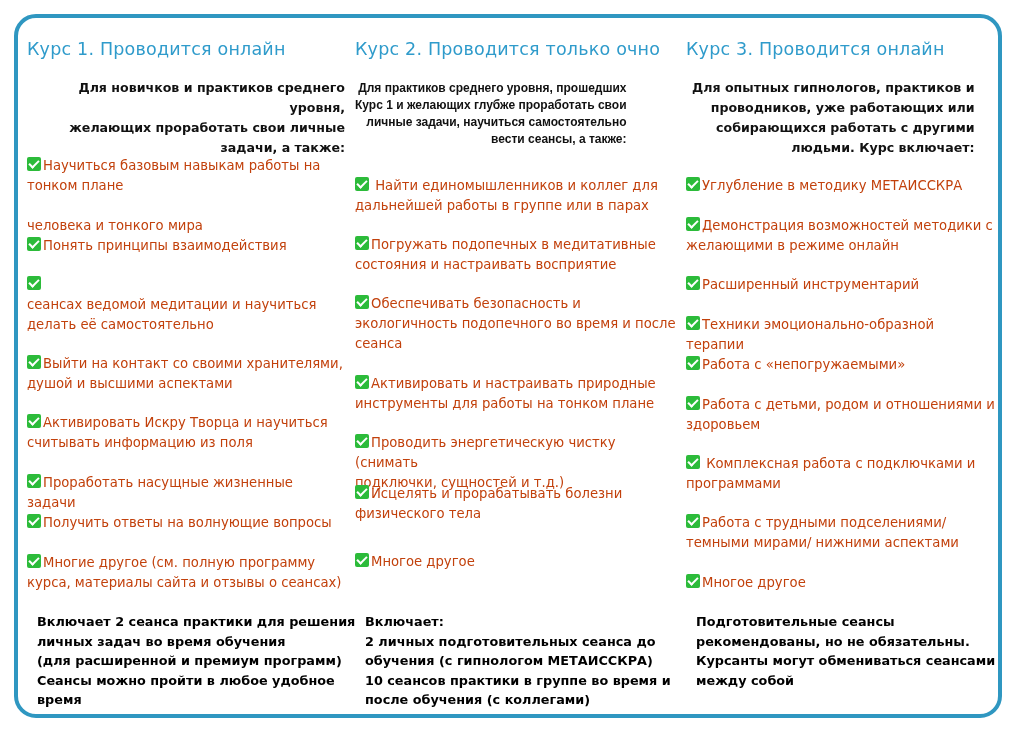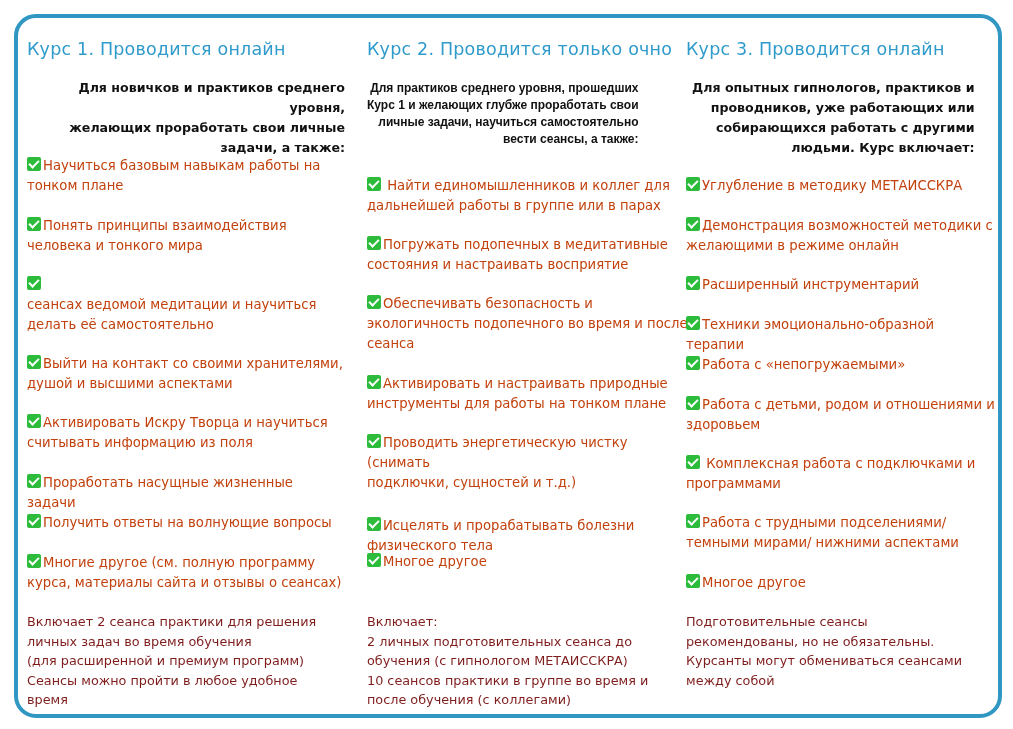--- a/index.html
+++ b/index.html
@@ -24,21 +24,21 @@
       border: 4px solid #2f97c1;
       border-radius: 22px;
       box-sizing: content-box;
     }
     .col {
       position: absolute;
       top: 0;
       height: 519px;
     }
     .col-1 { left: 27px; width: 318px; }
-    .col-2 { left: 355px; width: 325px; margin-left: 12px; }
+    .col-2 { left: 355px; width: 325px; }
     .col-3 { left: 686px; width: 310px; }
 
     .course-title {
       position: absolute;
       top: 39px;
       left: 0;
       font-size: 17.5px;
       letter-spacing: 0.2px;
       color: #2f9bcb;
       white-space: nowrap;
@@ -91,25 +91,25 @@
       left: 4px;
       top: 1px;
       width: 4px;
       height: 8px;
       border: solid #fff;
       border-width: 0 2px 2px 0;
       transform: rotate(45deg);
     }
     .note {
       position: absolute;
-      left: 0;
+      left: 10px;
       font-size: 12.8px;
       line-height: 19.5px;
-      font-weight: normal;
-      color: #7f1d1d;
+      font-weight: bold;
+      color: #000000;
     }
     .note div { white-space: nowrap; }
   </style>
 </head>
 <body>
 
 <div class="frame"></div>
 
 <div class="col col-1">
   <div class="course-title">Курс 1. Проводится  онлайн</div>
@@ -117,22 +117,22 @@
     <div>Для новичков и практиков среднего уровня,</div>
     <div>желающих проработать свои личные</div>
     <div>задачи, а также:</div>
   </div>
   <div class="items">
     <div class="item" style="top:156px">
       <div><span class="check"></span><span>Научиться базовым навыкам работы на</span></div>
       <div>тонком плане</div>
     </div>
     <div class="item" style="top:216px">
+      <div>человека и тонкого мира</div>
       <div><span class="check"></span><span>Понять принципы взаимодействия</span></div>
-      <div>человека и тонкого мира</div>
     </div>
     <div class="item" style="top:275px">
       <div><span class="check"></span></div>
       <div>сеансах ведомой медитации и научиться</div>
       <div>делать её самостоятельно</div>
     </div>
     <div class="item" style="top:354px">
       <div><span class="check"></span><span>Выйти на контакт со своими хранителями,</span></div>
       <div>душой и высшими аспектами</div>
     </div>
@@ -183,21 +183,21 @@
       <div>сеанса</div>
     </div>
     <div class="item" style="top:374px">
       <div><span class="check"></span><span>Активировать и настраивать природные</span></div>
       <div>инструменты для работы на тонком плане</div>
     </div>
     <div class="item" style="top:433px">
       <div><span class="check"></span><span>Проводить энергетическую чистку (снимать</span></div>
       <div>подключки, сущностей и т.д.)</div>
     </div>
-    <div class="item" style="top:516px">
+    <div class="item" style="top:484px">
       <div><span class="check"></span><span>Исцелять и прорабатывать болезни</span></div>
       <div>физического тела</div>
     </div>
     <div class="item" style="top:552px">
       <div><span class="check"></span><span>Многое другое</span></div>
     </div>
   </div>
   <div class="note" style="top:612px">
     <div>Включает:</div>
     <div>2 личных подготовительных сеанса до</div>

